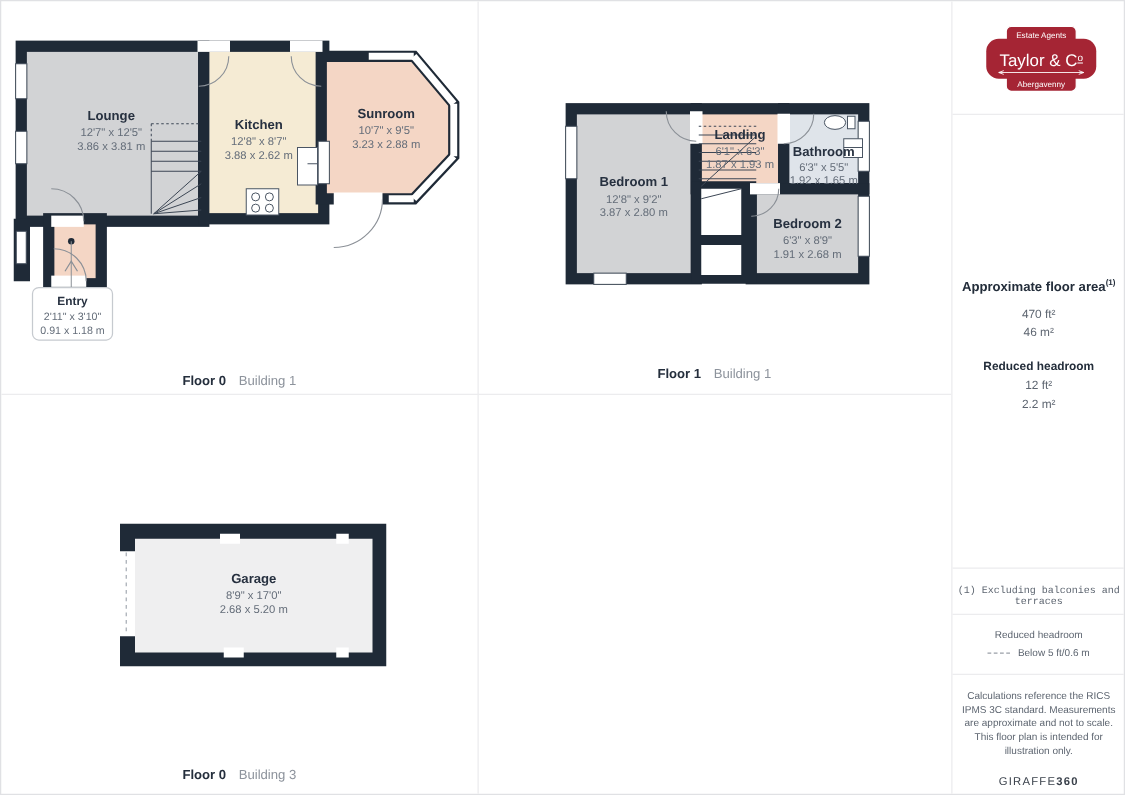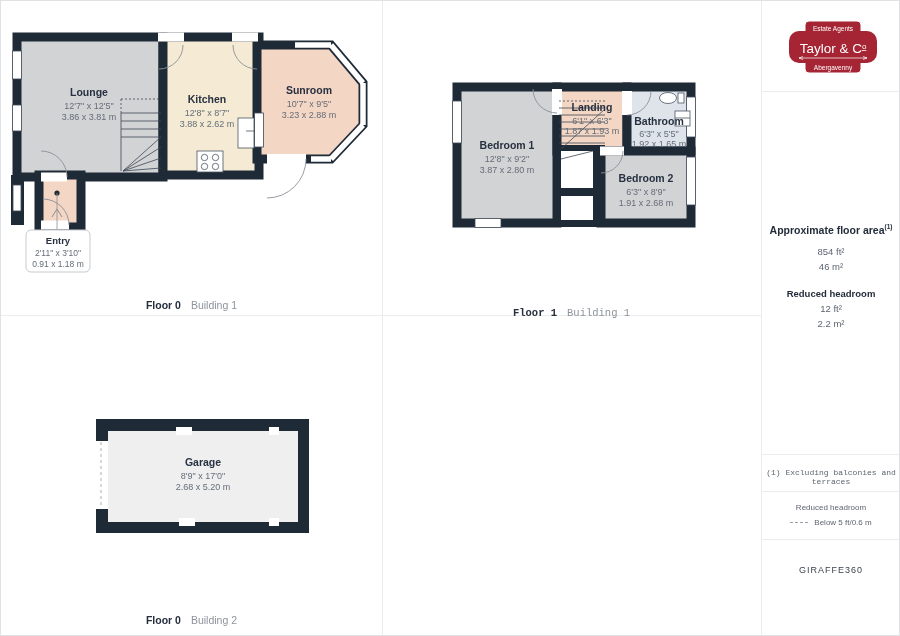--- a/index.html
+++ b/index.html
@@ -18,21 +18,21 @@
   .sb{position:absolute;left:761px;width:138px;text-align:center;color:#5d6570;}
   .sb-title{font-size:10.5px;font-weight:700;color:#232d3a;margin:0 0 8px 0;}
   .sb-title sup{font-size:6.5px;}
   .sb-val{font-size:9.5px;line-height:15px;}
   .sb-sub{font-size:9.5px;font-weight:700;color:#232d3a;margin:14px 0 2px 0;}
   .note{font-size:8px;color:#5d6570;}
   .legend-row{display:flex;align-items:center;justify-content:center;gap:6px;margin-top:6px;}
   .dash-sample{display:inline-block;width:18px;border-top:1px dashed #9aa0a8;height:0;}
   .disclaimer{font-size:8px;line-height:11px;color:#5d6570;width:124px;margin:0 auto;}
   .credit{font-size:9px;letter-spacing:1px;color:#3b424c;margin-top:14px;}
-  .credit b{font-weight:400;}
+  .credit b{font-weight:700;}
   
   .logo{position:absolute;left:772px;top:14px;}
 </style>
 </head>
 <body>
 
 <div id="canvas">
 
   <div class="gridline" style="left:381px;top:0;width:1px;height:636px;"></div>
   <div class="gridline" style="left:760px;top:0;width:1px;height:636px;"></div>
@@ -221,58 +221,59 @@
     </g>
     <text class="room-name" x="202" y="465" text-anchor="middle">Garage</text>
     <text class="room-dim" x="202" y="478" text-anchor="middle">8'9" x 17'0"</text>
     <text class="room-dim" x="202" y="489" text-anchor="middle">2.68 x 5.20 m</text>
   </svg>
 
   <div class="floor-label" style="left:0;top:298px;width:381px;">
     <span class="floor">Floor 0</span>
     <span class="building">Building 1</span>
   </div>
-  <div class="floor-label" style="left:381px;top:306px;width:379px;font-family:Liberation Mono, monospace;">
+  <div class="floor-label" style="left:381px;top:292px;width:379px;">
     <span class="floor">Floor 1</span>
     <span class="building">Building 1</span>
   </div>
   <div class="floor-label" style="left:0;top:613px;width:381px;">
     <span class="floor">Floor 0</span>
-    <span class="building">Building 2</span>
+    <span class="building">Building 3</span>
   </div>
 
   <svg class="logo" width="120" height="64" viewBox="0 0 120 64">
     <rect x="32" y="6" width="56" height="16" rx="4" fill="#a52534" stroke="#fff" stroke-width="1"></rect>
     <rect x="32" y="42" width="56" height="16" rx="4" fill="#a52534" stroke="#fff" stroke-width="1"></rect>
     <rect x="16" y="16" width="88" height="32" rx="10" fill="#a52534"></rect>
     <text x="60" y="15.5" text-anchor="middle" fill="#fff" font-size="6.5">Estate Agents</text>
     <text x="60" y="38" text-anchor="middle" fill="#fff" font-size="13.5"><tspan>Taylor &amp; C</tspan><tspan font-size="8" dy="-4" text-decoration="underline">o</tspan></text>
     <g stroke="#fff" stroke-width="0.7">
       <line x1="26" y1="43" x2="94" y2="43"></line>
       <path d="M 26,43 l 4,-1.5 M 26,43 l 4,1.5 M 94,43 l -4,-1.5 M 94,43 l -4,1.5" fill="none"></path>
     </g>
     <text x="60" y="54.5" text-anchor="middle" fill="#fff" font-size="6.5">Abergavenny</text>
   </svg>
 
   <div class="sb" style="top:222px;">
     <div class="sb-title"><span>Approximate floor area</span><sup>(1)</sup></div>
-    <div class="sb-val">854 ft²</div>
+    <div class="sb-val">470 ft²</div>
     <div class="sb-val">46 m²</div>
     <div class="sb-sub">Reduced headroom</div>
     <div class="sb-val">12 ft²</div>
     <div class="sb-val">2.2 m²</div>
   </div>
 
   <div class="sb note" style="top:467px;font-family:Liberation Mono, monospace;">(1) Excluding balconies and terraces</div>
 
   <div class="sb" style="top:502px;">
     <div class="note">Reduced headroom</div>
     <div class="legend-row">
       <span class="dash-sample"></span>
       <span class="note">Below 5 ft/0.6 m</span>
     </div>
   </div>
 
   <div class="sb" style="top:550px;">
+    <div class="disclaimer">Calculations reference the RICS IPMS 3C standard. Measurements are approximate and not to scale. This floor plan is intended for illustration only.</div>
     <div class="credit"><span>GIRAFFE</span><b>360</b></div>
   </div>
 
 </div>
 
 </body></html>

